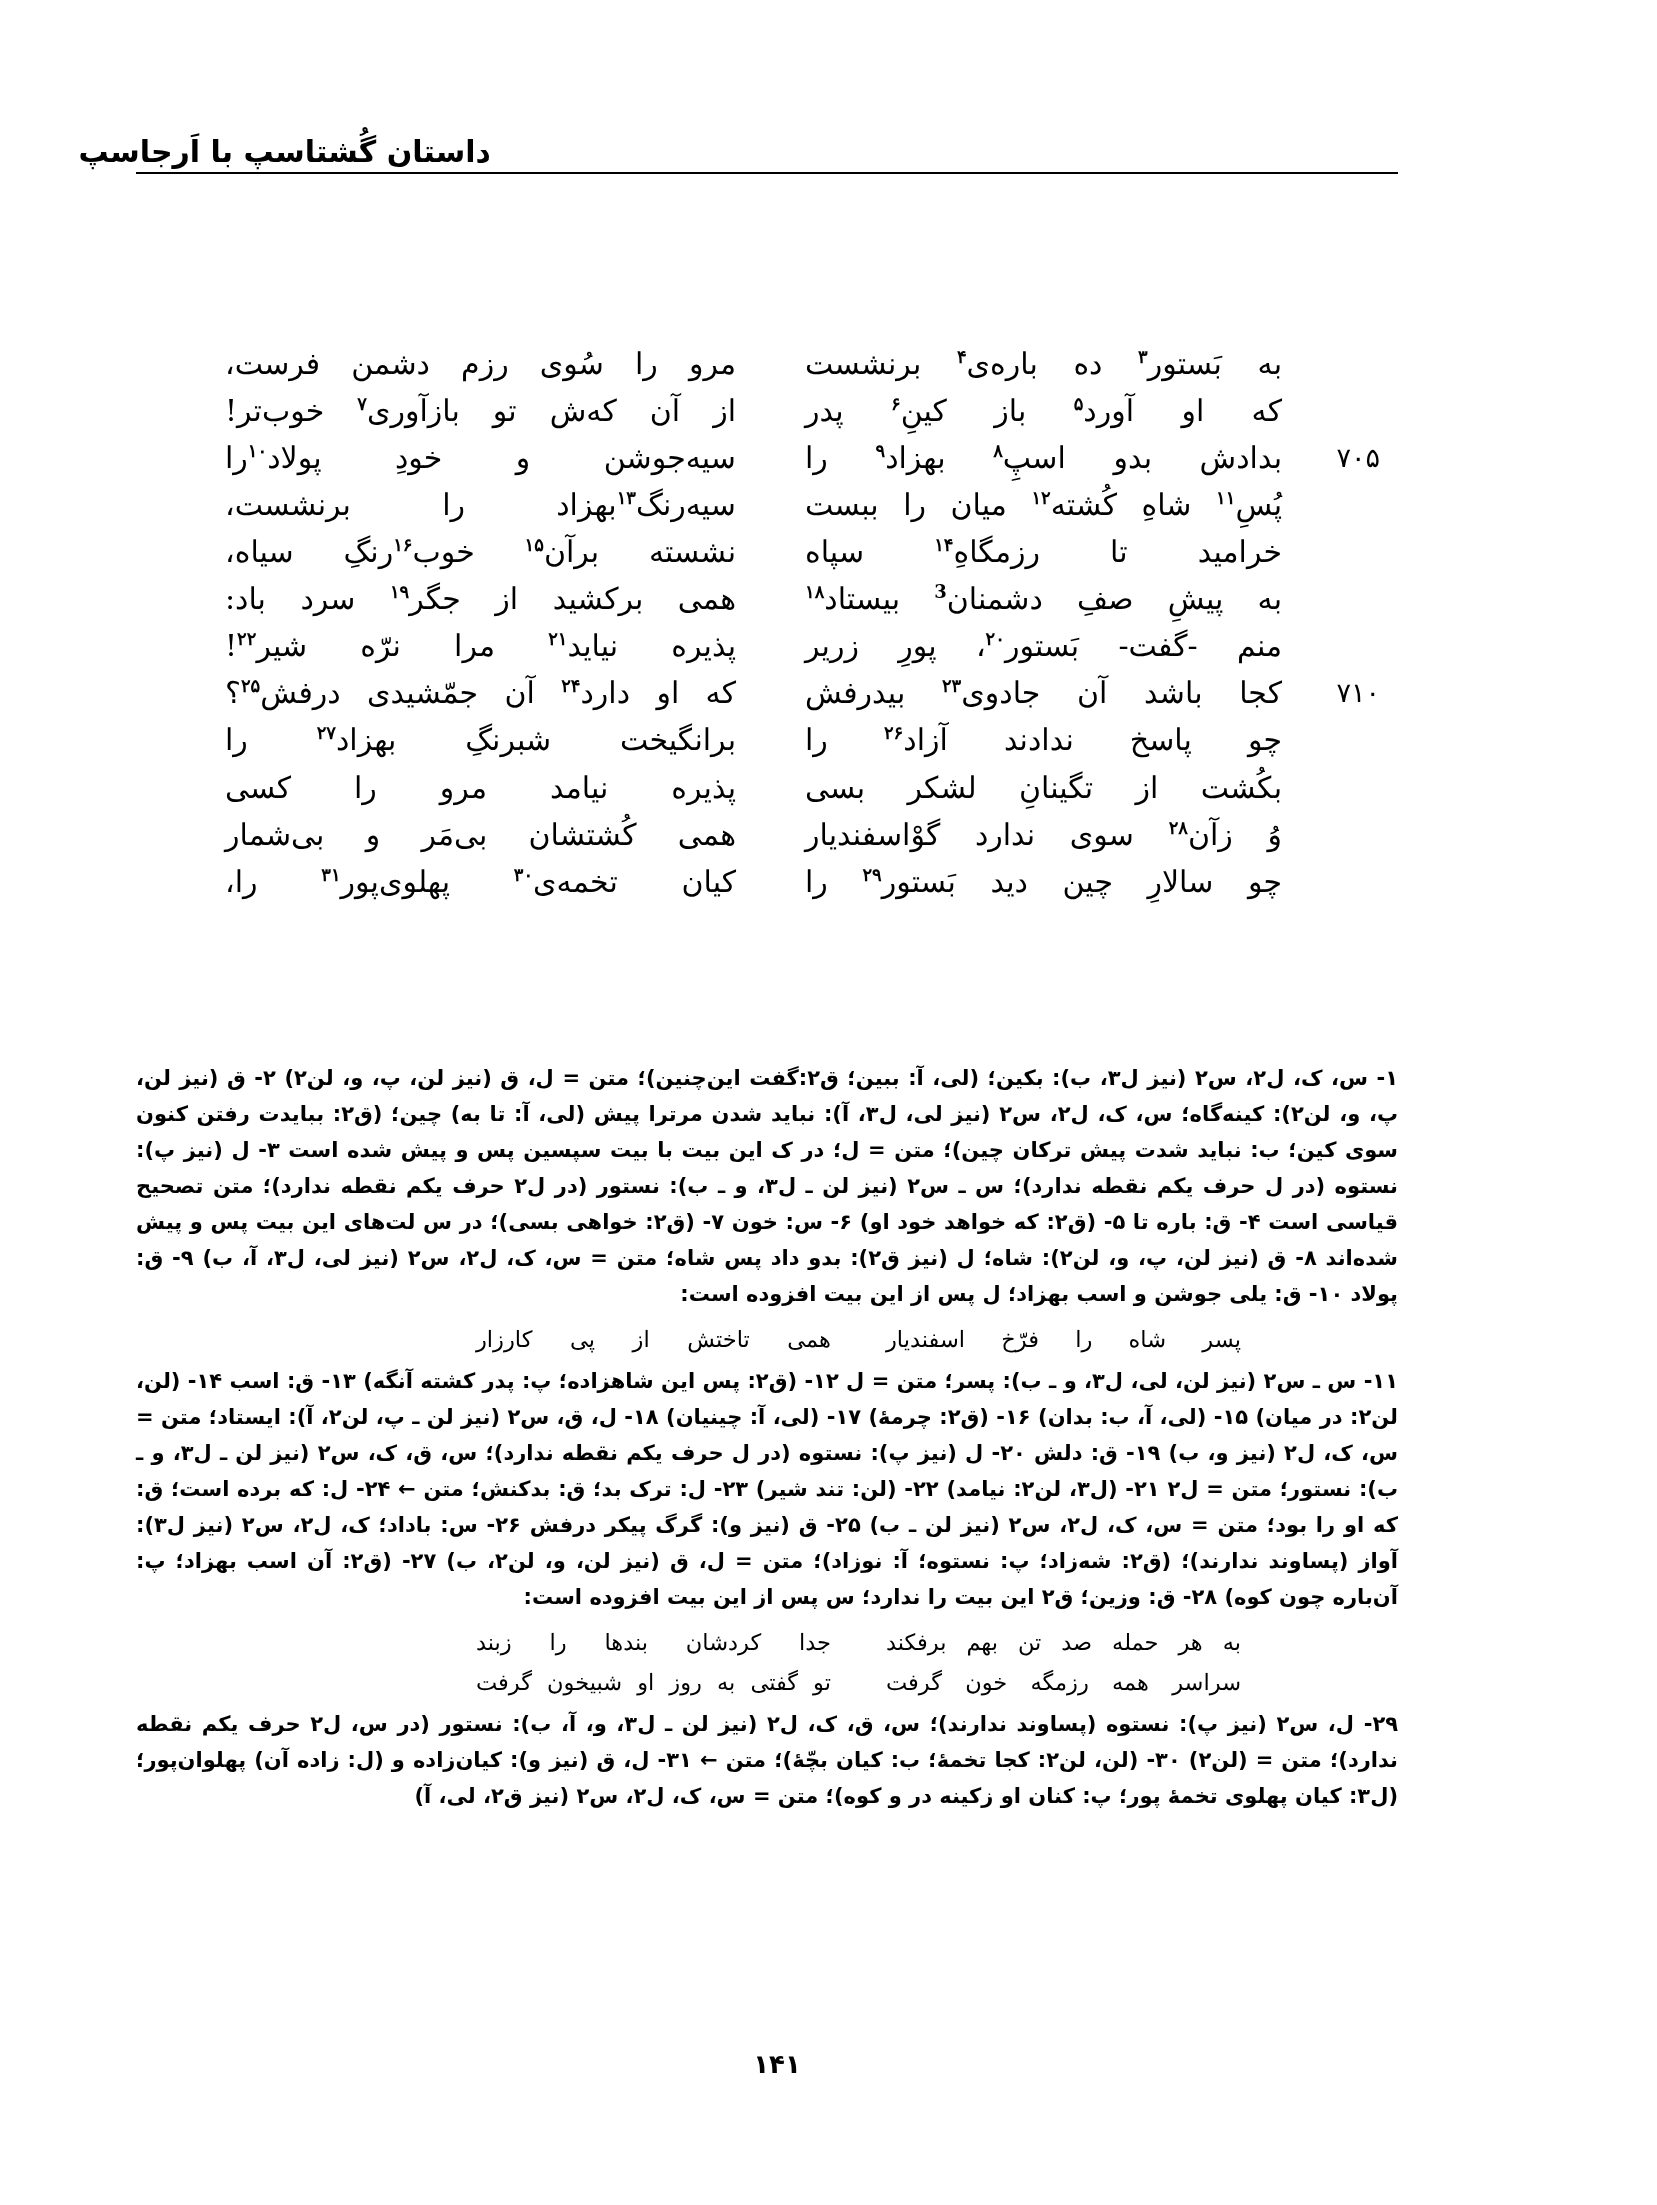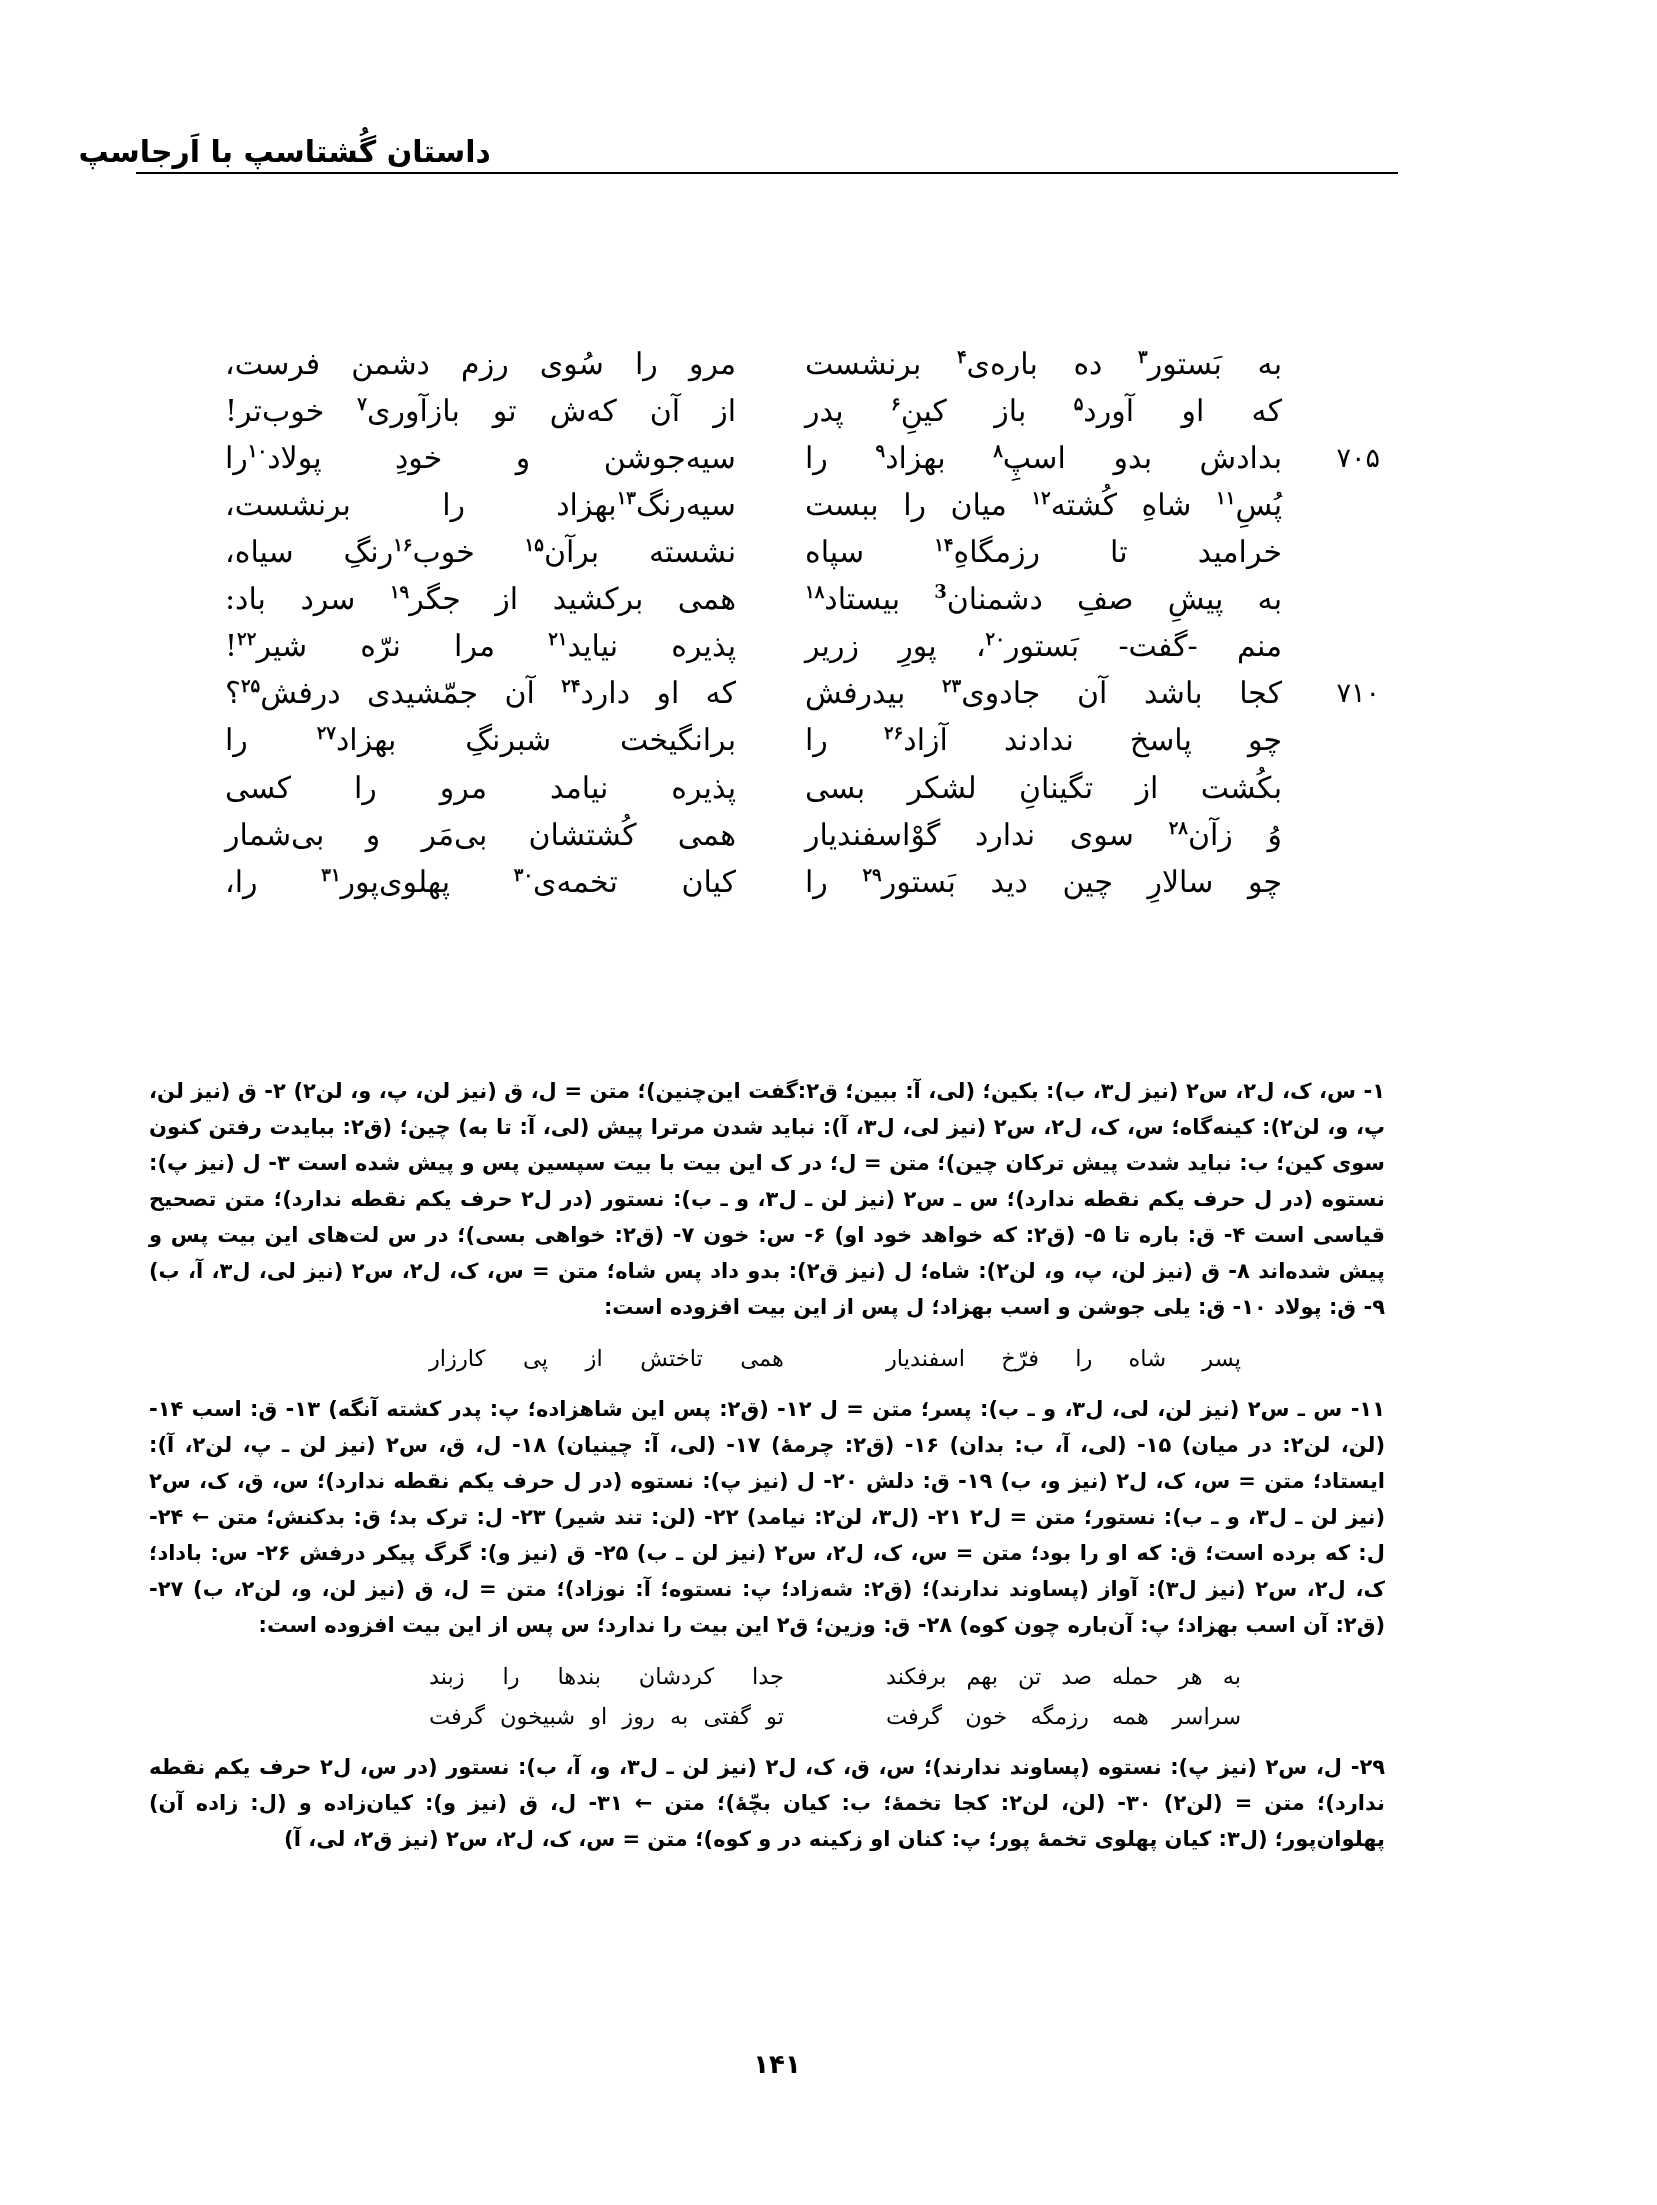--- a/index.html
+++ b/index.html
@@ -33,28 +33,28 @@
     position: absolute; left: 1319px; width: 61px; top: 0;
     direction: rtl; text-align: right; font-size: 27px;
   }
   sup { font-size: 0.6em; line-height: 0; vertical-align: super; font-weight: bold; }
   .footnotes {
     position: absolute; left: 136px; top: 1060px; width: 1262px;
     direction: rtl; text-align: justify;
     font-family: "DejaVu Sans", sans-serif; font-weight: bold;
     font-size: 21px; line-height: 36px;
   }
-  .fn-para { margin: 13px; }
+  .fn-para { margin: 0; }
   .fn-poem {
     margin: 6.8px 0 4.1px 0; direction: rtl; font-weight: normal;
     font-family: "DejaVu Serif", serif; font-size: 22.5px; line-height: 40px;
   }
   .fn-poem-line { display: flex; justify-content: flex-start; gap: 0; }
   .fn-poem-half { display: inline-block; width: 355px; text-align: justify; text-align-last: justify; }
-  .fn-poem-half.first { margin-right: 157px; margin-left: 47px; }
+  .fn-poem-half.first { margin-right: 157px; }
   .fn-poem-half.second { margin-right: 55px; }
   .page-number {
     position: absolute; left: 736px; top: 2049px; width: 82px;
     text-align: center; font-family: "DejaVu Sans", sans-serif; font-size: 26px; font-weight: bold;
   }
   .margin-mark {
     position: absolute; left: 1398px; top: 1838px; width: 6.8px; height: 41px;
     font-size: 12.3px; color: #000;
   }
 </style>

